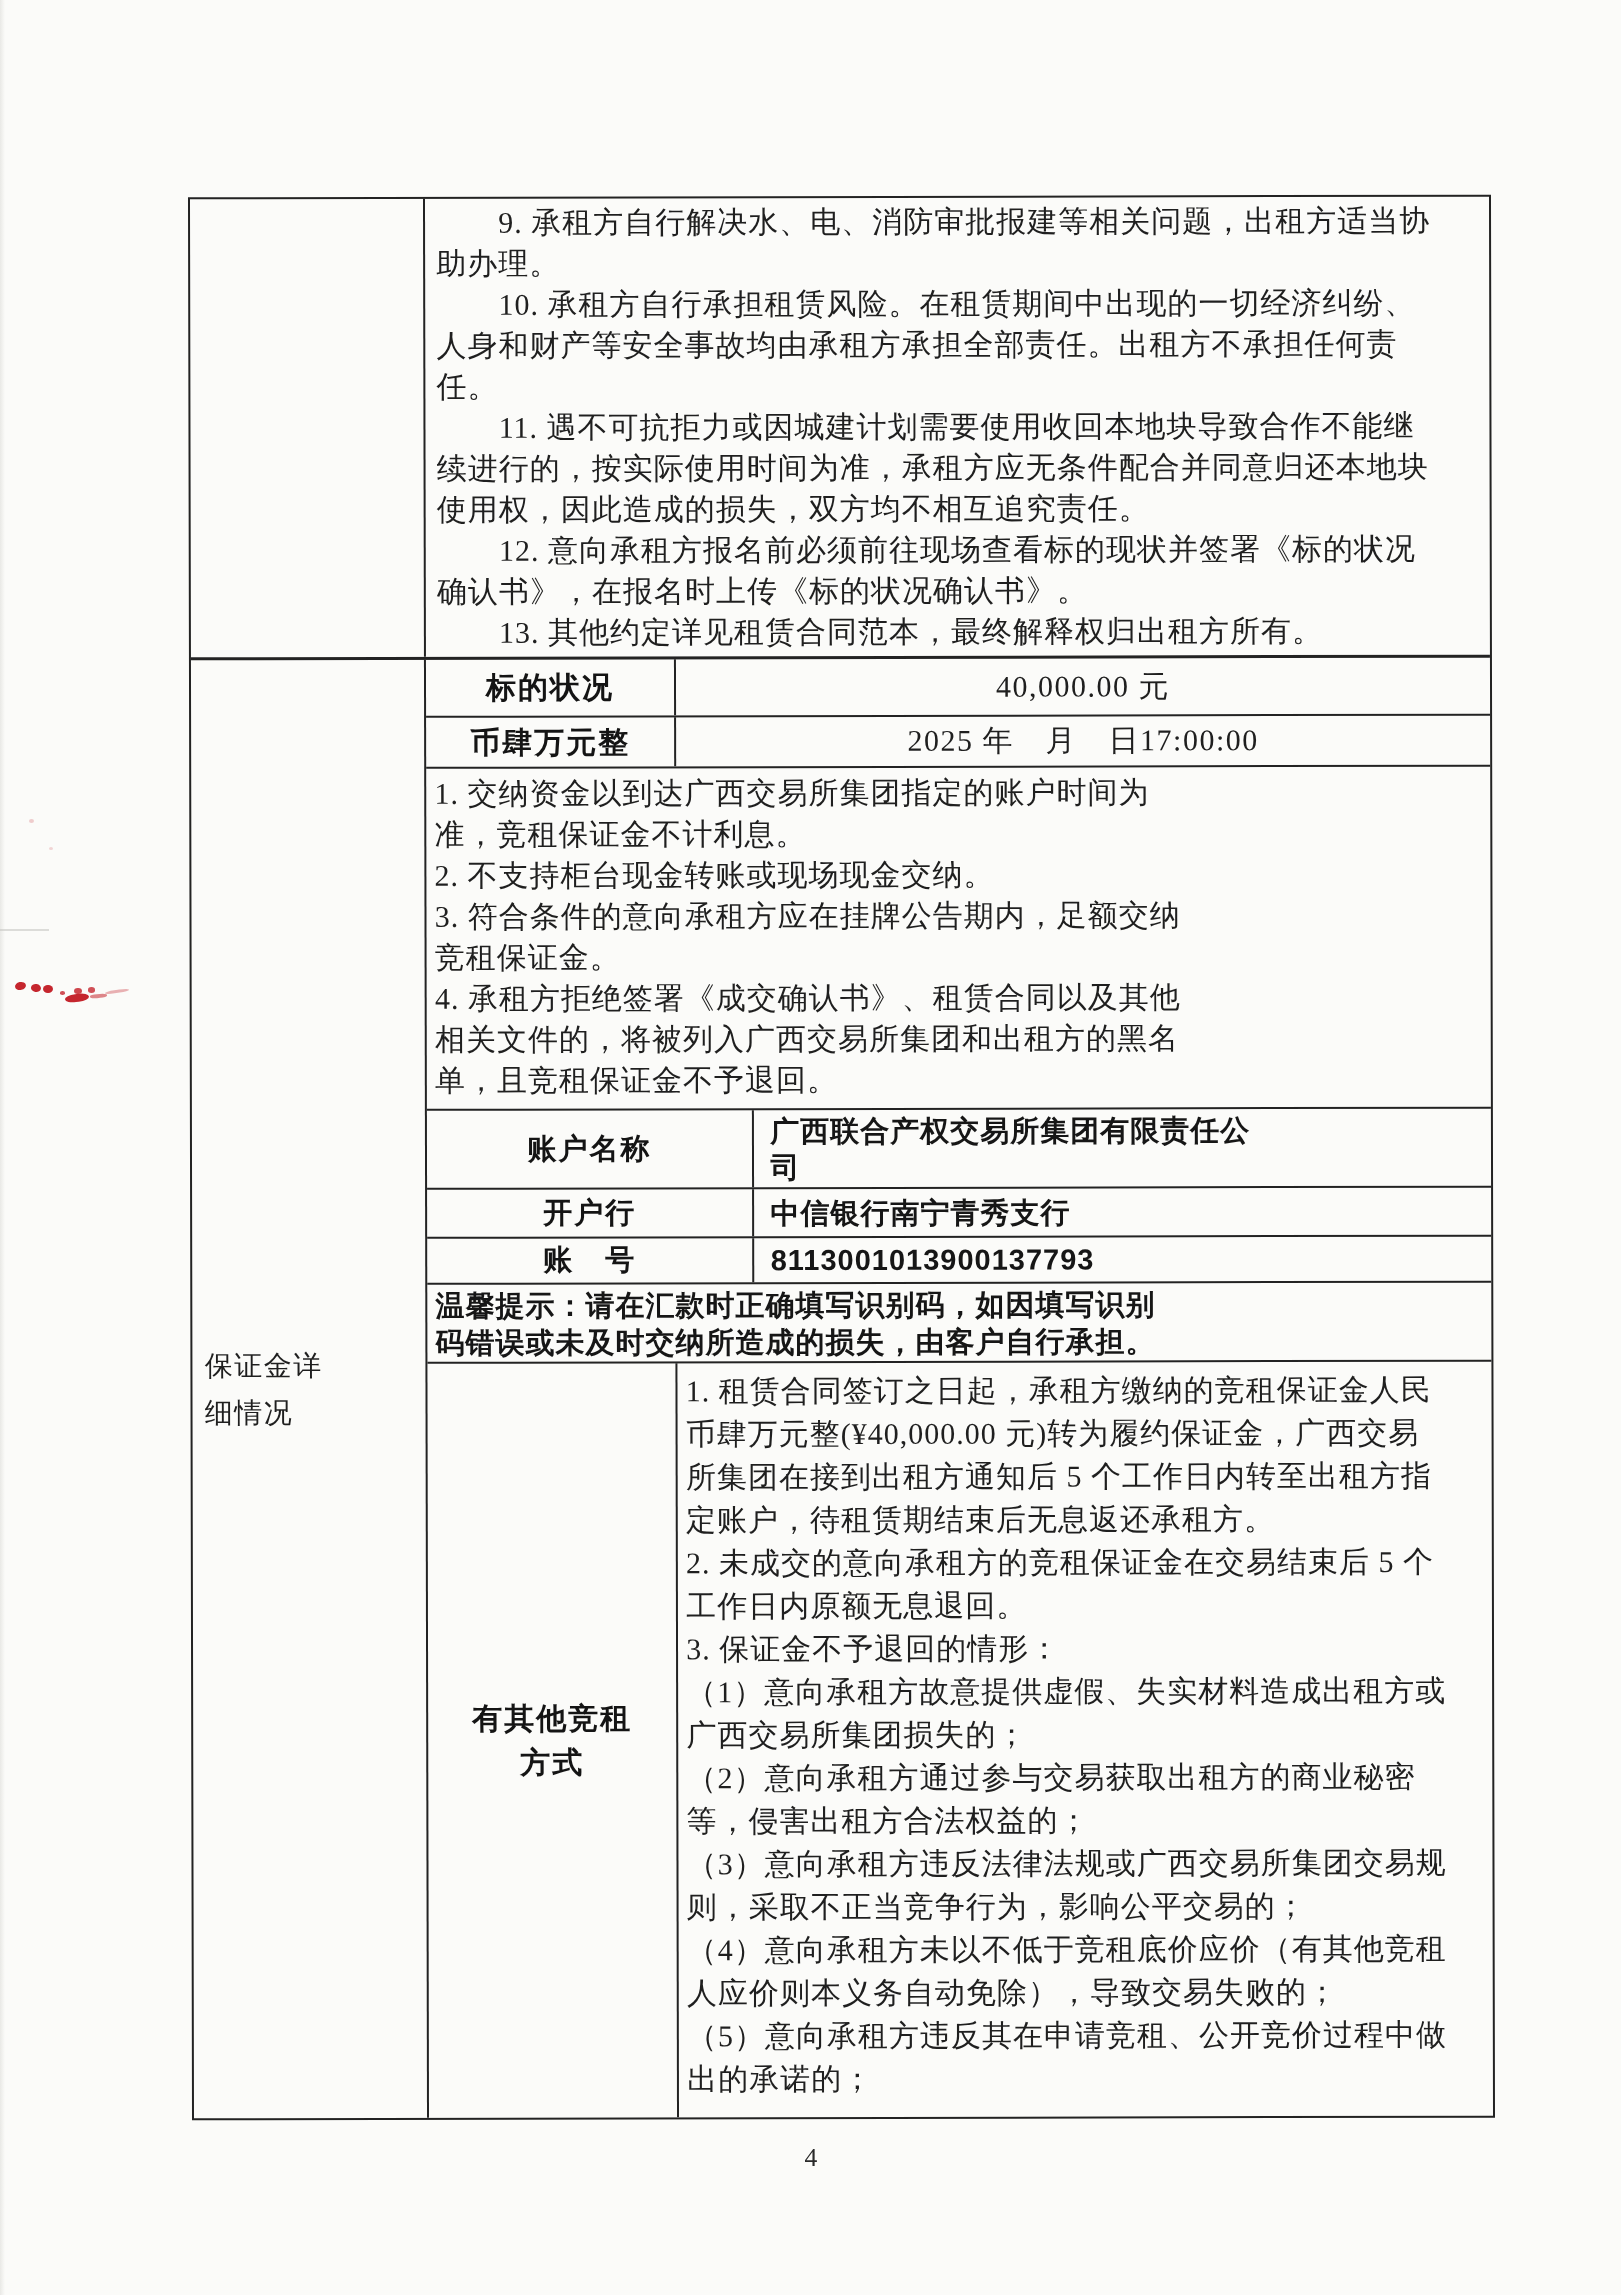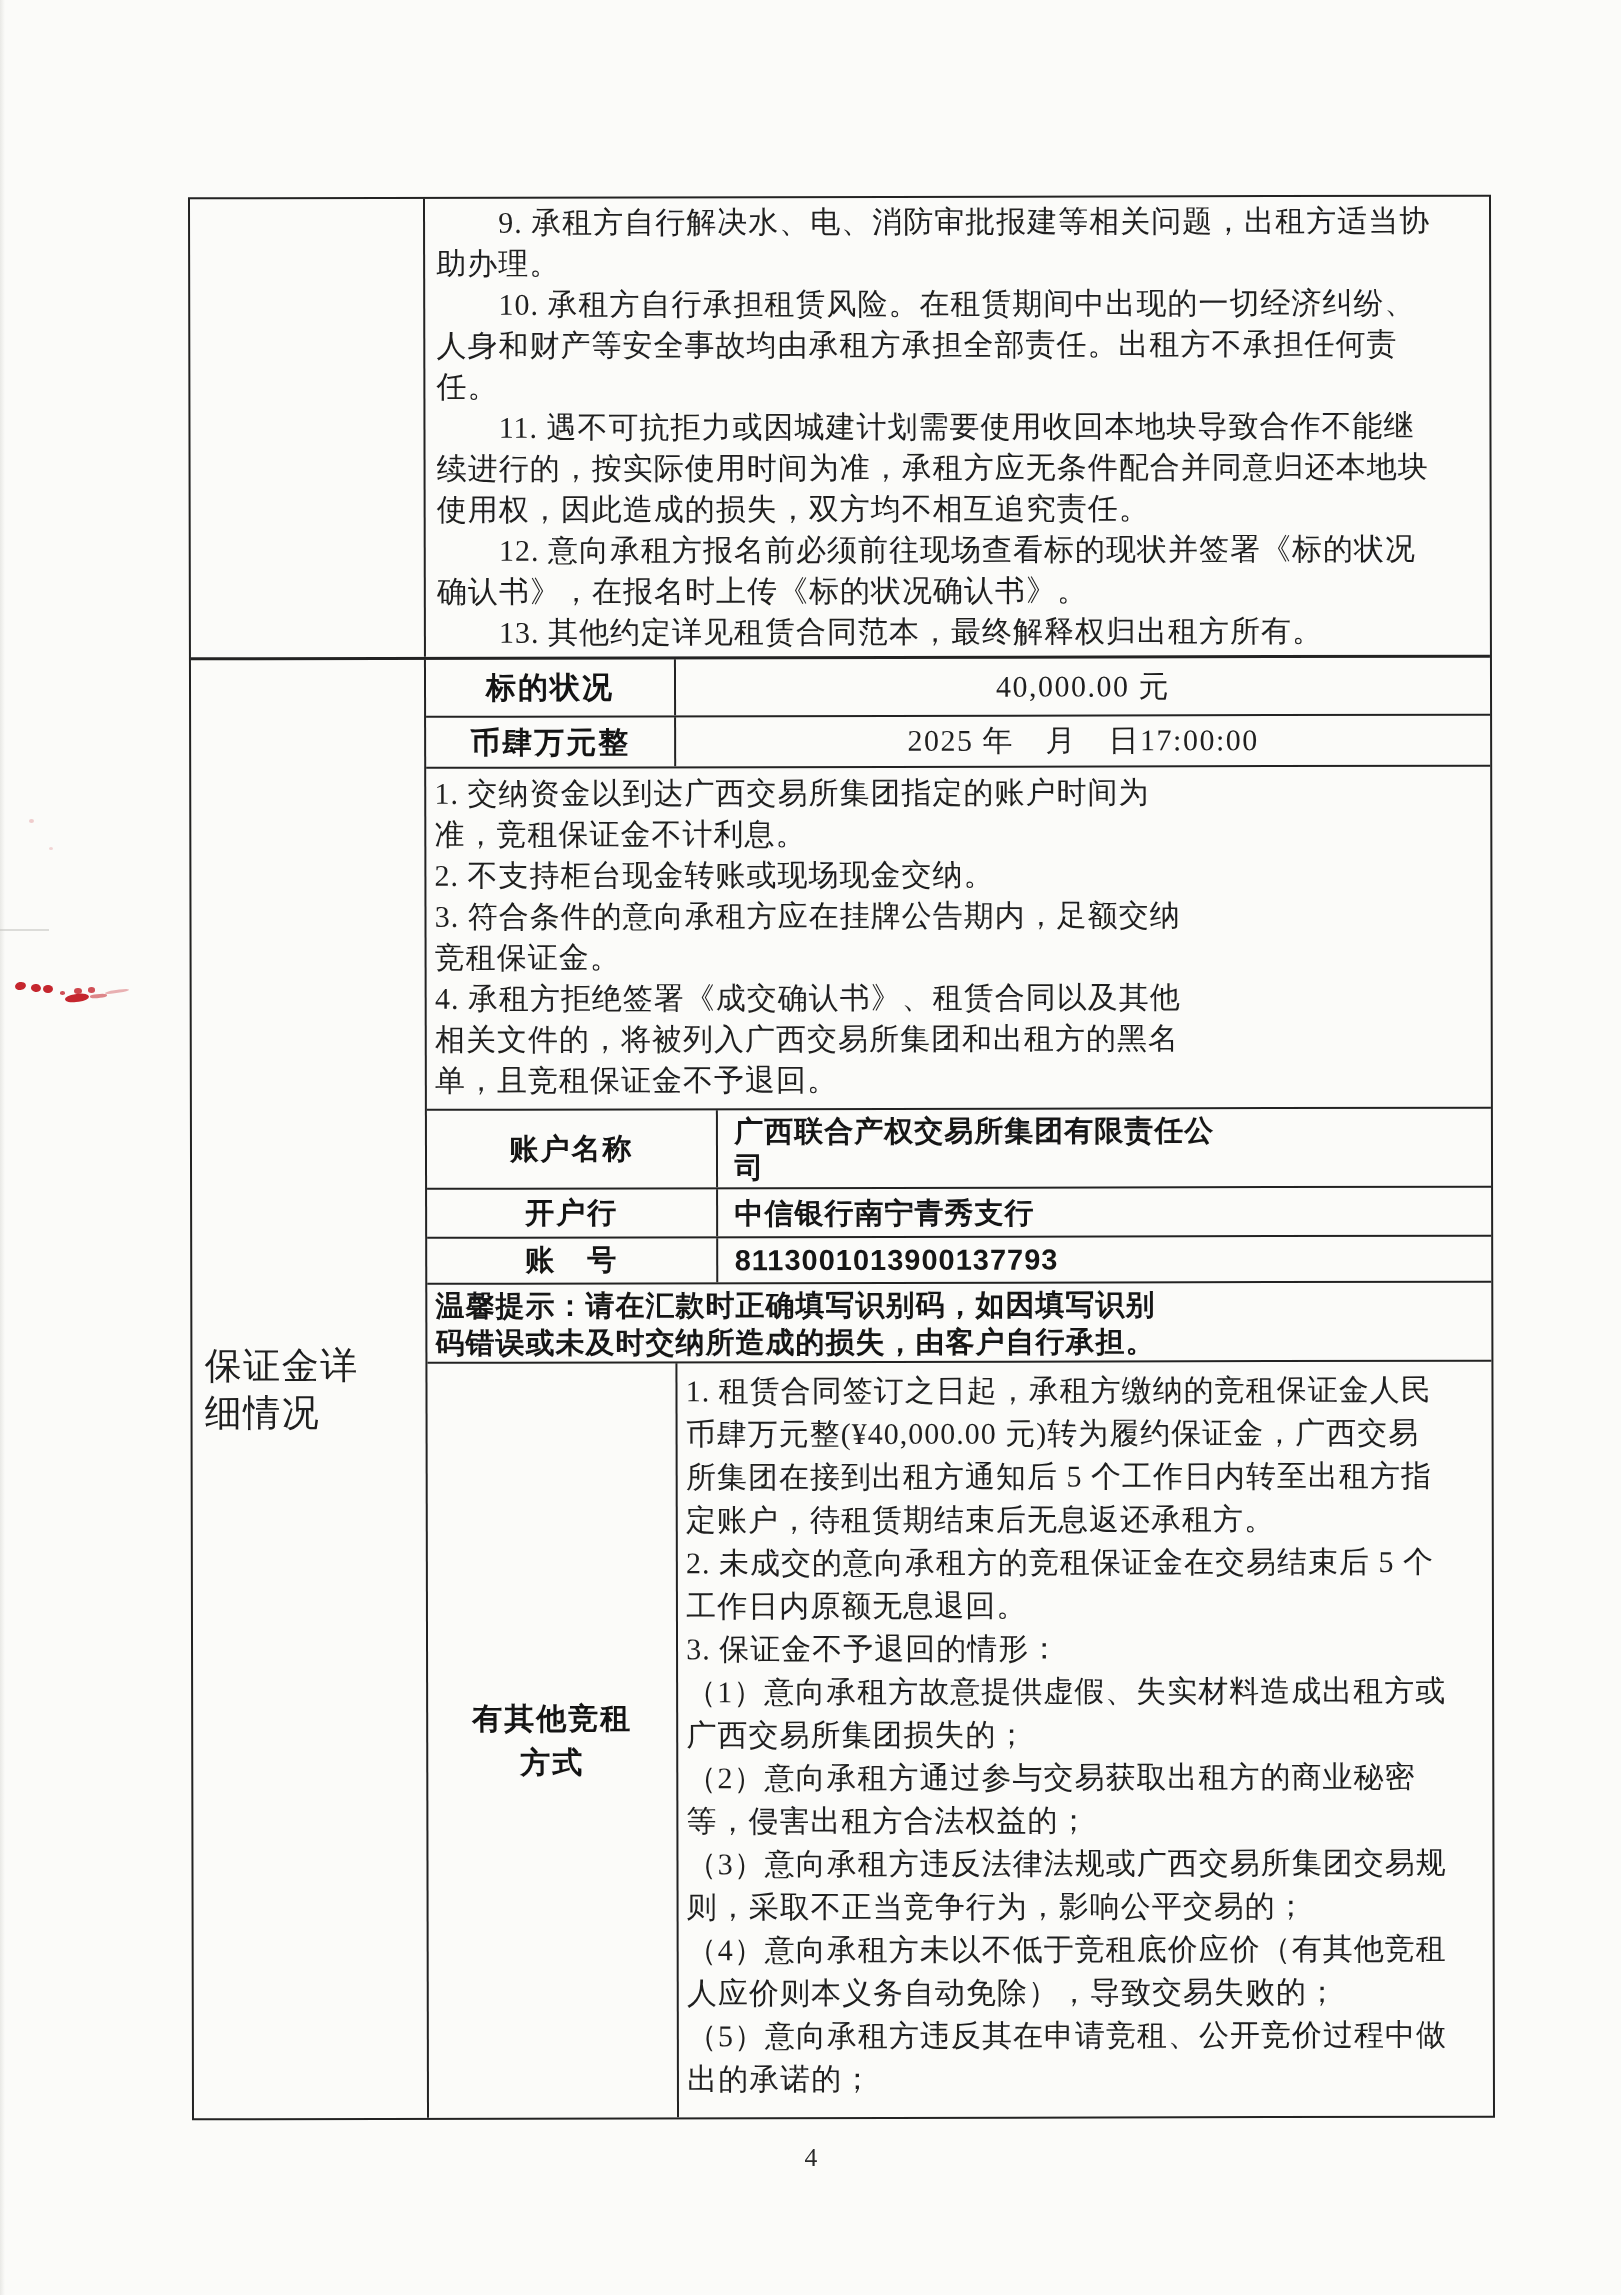--- a/index.html
+++ b/index.html
@@ -24,21 +24,21 @@
   .doc-table *{box-sizing:border-box;}
 
   
   .row-top{height:461px;border-bottom:3.1px solid #232323;display:flex;}
   .cell-empty{width:235px;border-right:2px solid #232323;}
   .cell-clauses{flex:1;padding:3.1px 10.2px 0 11.2px;font-size:30px;line-height:41px;letter-spacing:1px;}
 
   
   .row-main{flex:1;display:flex;min-height:0;}
   .col-section{width:235px;border-right:2px solid #232323;display:flex;align-items:center;}
-  .section-label{padding-left:12.3px;font-size:37px;line-height:47px;letter-spacing:1.5px;}
+  .section-label{padding-left:12.3px;font-size:28px;line-height:47px;letter-spacing:1.5px;}
 
   .col-body{flex:1;display:flex;flex-direction:column;min-height:0;}
   .r{display:flex;}
   .r-amount{height:58px;border-bottom:2px solid #232323;}
   .r-deadline{height:51px;border-bottom:2px solid #232323;}
   .r-notes{height:342px;border-bottom:2px solid #232323;}
   .r-account{height:253px;border-bottom:2px solid #232323;}
   .r-disposal{flex:1;}
 
   .lbl{
@@ -48,21 +48,21 @@
     font-size:30px;letter-spacing:2px;color:#141414;text-align:center;line-height:44px;
   }
   .val-center{flex:1;display:flex;align-items:center;justify-content:center;
     font-size:30px;letter-spacing:1.5px;}
   .val-lines{flex:1;padding:4.1px 9.2px 0 8.2px;font-size:30px;line-height:41px;letter-spacing:1px;}
 
   .acct{flex:1;display:flex;flex-direction:column;}
   .acct-row{display:flex;border-bottom:2px solid #232323;}
   .acct-row.f0{height:79px}.acct-row.f1{height:49px}.acct-row.f2{height:46px}
   .acct-lbl{
-    width:291px;border-right:2px solid #232323;
+    width:327px;border-right:2px solid #232323;
     display:flex;align-items:center;justify-content:center;
     font-family:Liberation Mono, monospace;font-weight:700;
     font-size:29px;letter-spacing:2px;color:#141414;text-align:center;
   }
   .acct-val{flex:1;display:flex;flex-direction:column;justify-content:center;
     padding-left:16.4px;font-family:"Liberation Sans","DejaVu Sans",sans-serif;
     font-weight:700;font-size:29px;line-height:36px;letter-spacing:1px;color:#161616;}
   .tip{flex:1;padding:2.6px 9.2px 0 8.2px;
     font-family:"Liberation Sans","DejaVu Sans",sans-serif;font-weight:700;
     font-size:29px;line-height:37px;letter-spacing:1px;color:#161616;}

